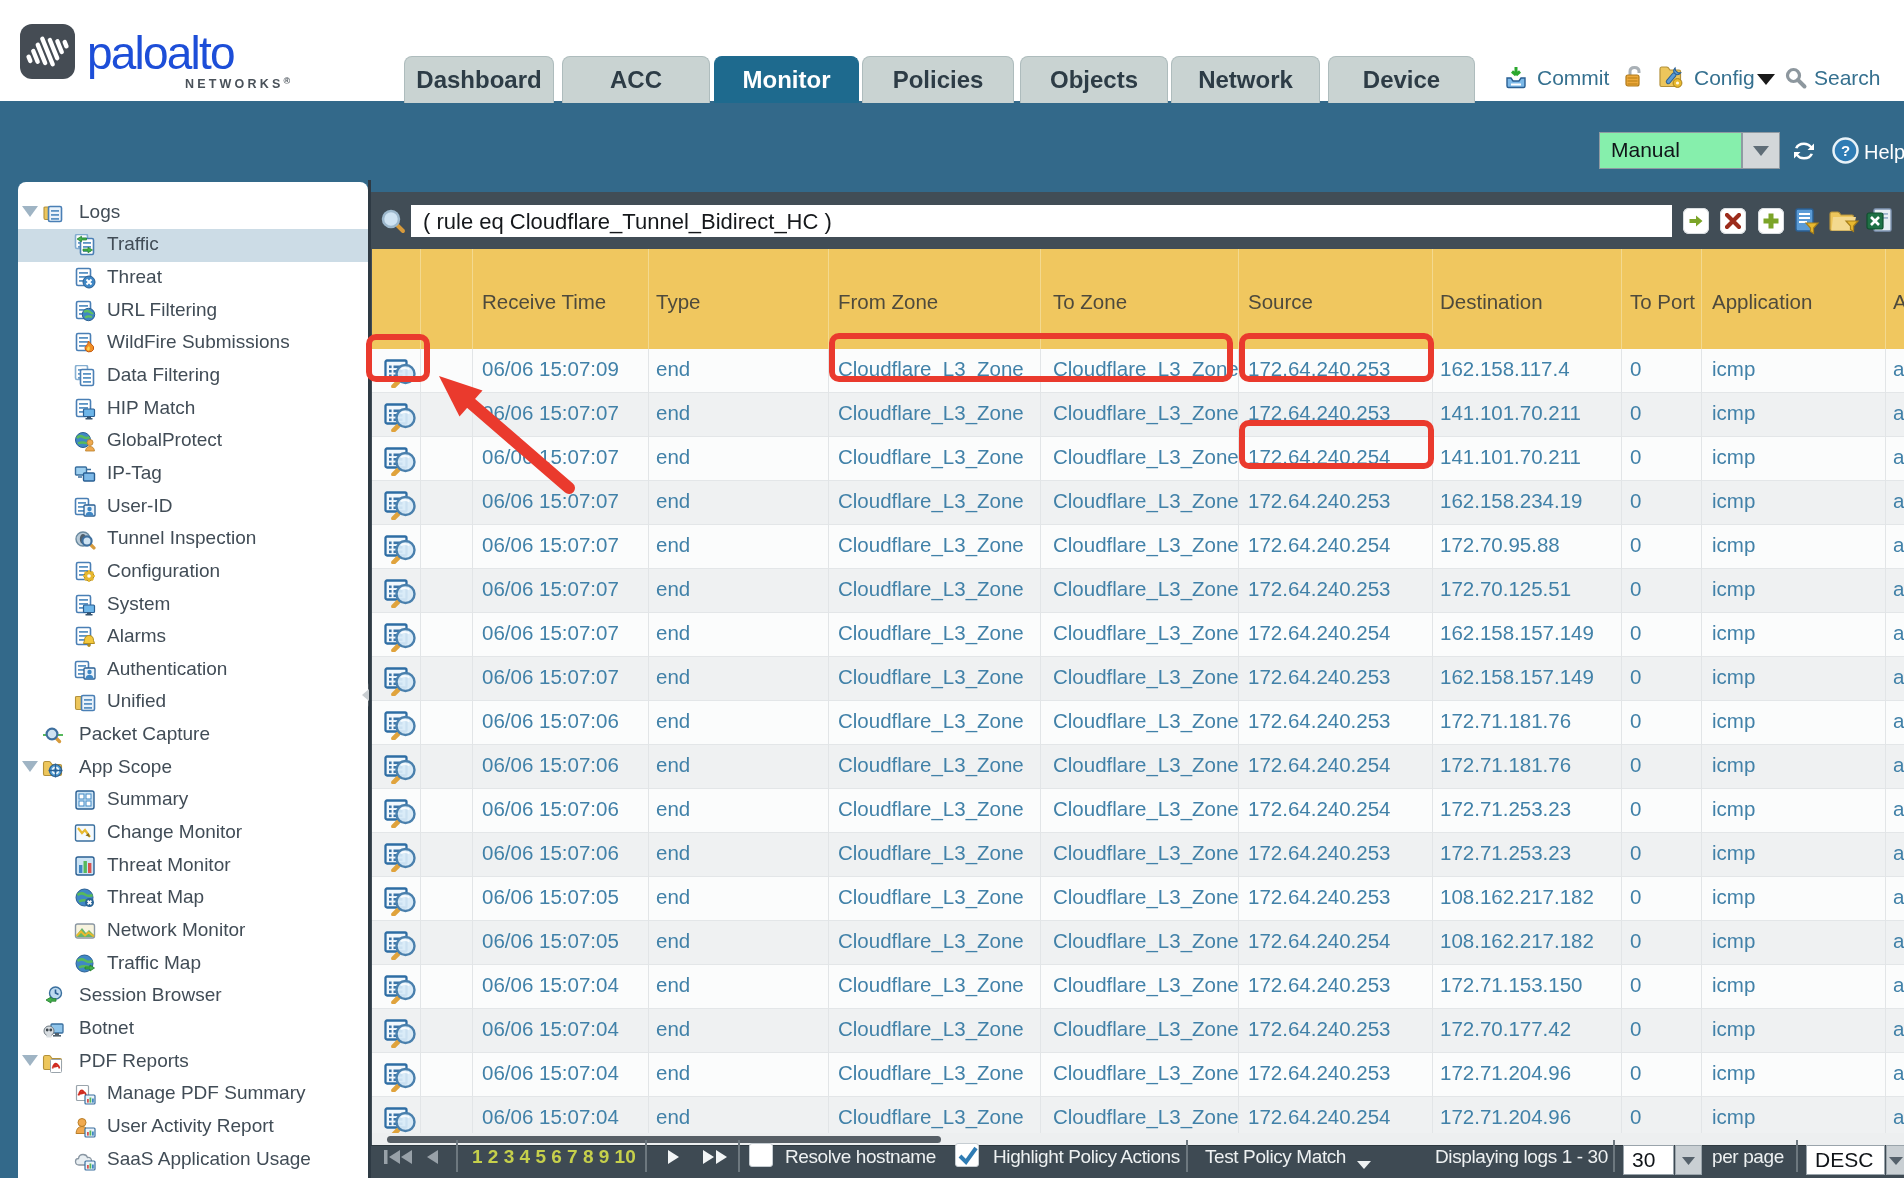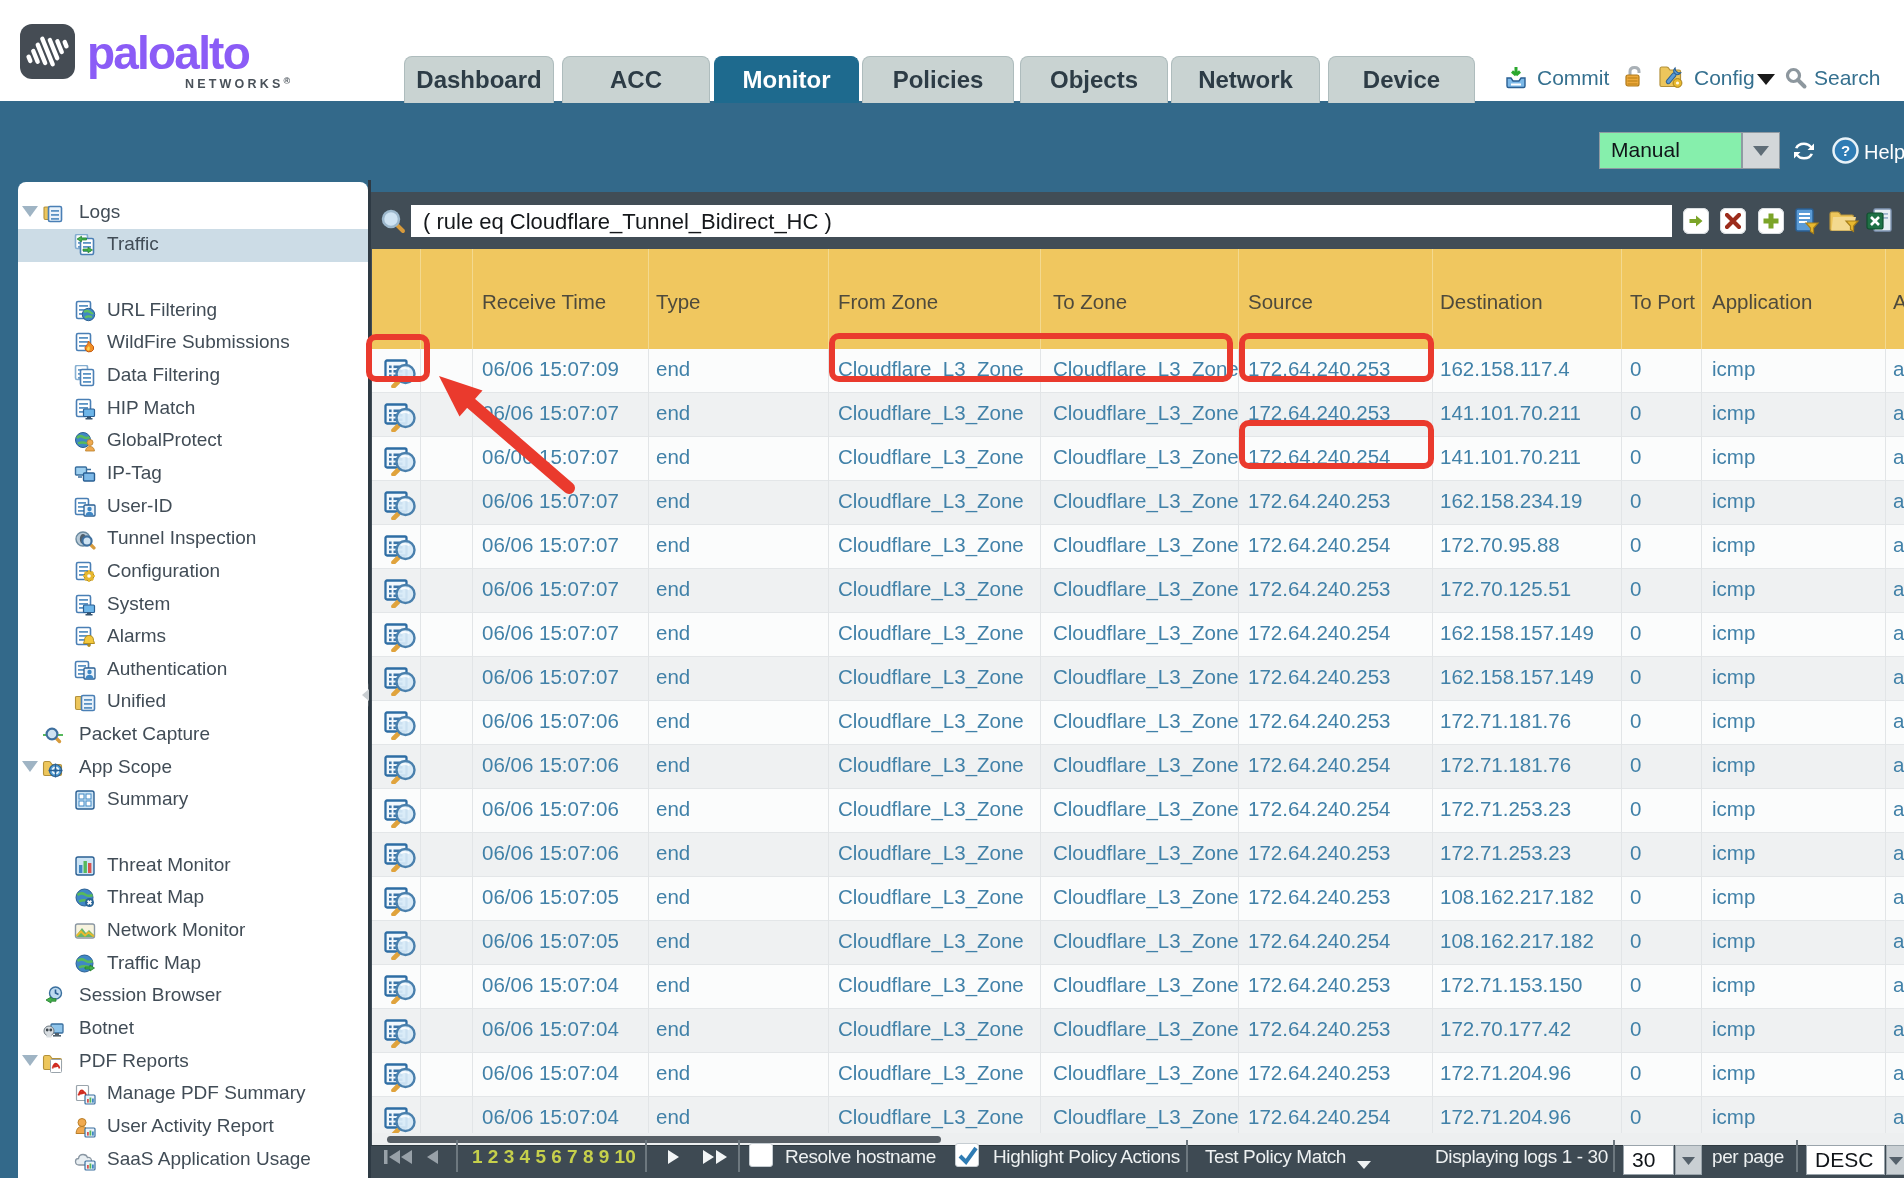--- a/index.html
+++ b/index.html
@@ -32,21 +32,21 @@
         <g transform="translate(27.5,27.5) rotate(-22)">
           <rect x="-21.7" y="-4.5" width="4.4" height="9" rx="2.2" fill="#fff"></rect>
           <rect x="-15.2" y="-8.0" width="4.4" height="16" rx="2.2" fill="#fff"></rect>
           <rect x="-8.7" y="-12.0" width="4.4" height="24" rx="2.2" fill="#fff"></rect>
           <rect x="-2.2" y="-16.0" width="4.4" height="32" rx="2.2" fill="#fff"></rect>
           <rect x="4.3" y="-12.0" width="4.4" height="24" rx="2.2" fill="#fff"></rect>
           <rect x="10.8" y="-8.0" width="4.4" height="16" rx="2.2" fill="#fff"></rect>
           <rect x="17.3" y="-4.5" width="4.4" height="9" rx="2.2" fill="#fff"></rect>
         </g>
       </svg>
-  <span style="position:absolute;left:87px;top:26px;font-size:46px;letter-spacing:-1.8px;color:#8b5cf6;font-weight:700">paloalto</span>
+  <span style="position:absolute;left:87px;top:26px;font-size:46px;letter-spacing:-1.8px;color:#1d4ed8;font-weight:400">paloalto</span>
   <span style="position:absolute;left:185px;top:76px;font-size:12.5px;letter-spacing:3.2px;color:#4a525a;font-weight:bold">NETWORKS<span style="font-size:9px;vertical-align:4px">®</span></span>
 </div>
 
 <div id="band">
   <div style="position:absolute;left:1599px;top:31px;width:143px;height:37px;background:#86efac;border:1px solid #8f9aa2">
     <span style="position:absolute;left:11px;top:5px;font-size:21px;color:#101418">Manual</span>
       </div>
   <div style="position:absolute;left:1742px;top:31px;width:38px;height:37px;background:#d3d7d9;border:1px solid #8f9aa2">
     <svg width="36" height="34" viewBox="0 0 36 34">
           <path d="M10 13 L18 23 L26 13 Z" fill="#5f6d77"></path>
@@ -130,20 +130,31 @@
             </g>
             <g transform="translate(0,-1)">
               <path d="M8 3.2 L12.5 6 L8 8.8 L8 7 L3 7 L3 5 L8 5 Z" fill="#45b14e" stroke="#21812a" stroke-width="0.7" transform="rotate(180 7.75 6)"></path>
             </g>
             <g transform="translate(9,12)">
               <path d="M5 1.2 L9.5 4 L5 6.8 L5 5 L0 5 L0 3 L5 3 Z" fill="#45b14e" stroke="#21812a" stroke-width="0.7"></path>
             </g>
           </svg></span>
         <span class="tlbl" style="left:89px">Traffic</span>
       </div>
+<div class="trow" style="top:80.0px">
+        <span class="ticn" style="left:56px"><svg width="22" height="22" viewBox="0 0 22 22">
+            <rect x="2.5" y="1.5" width="14" height="17" rx="1.5" fill="#ffffff" stroke="#4a7fb5" stroke-width="1.6"></rect>
+            <rect x="5" y="5" width="9" height="1.8" fill="#5b93c4"></rect>
+            <rect x="5" y="9" width="9" height="1.8" fill="#5b93c4"></rect>
+            <rect x="5" y="13" width="9" height="1.8" fill="#5b93c4"></rect>
+            <circle cx="15" cy="15" r="6" fill="#3f87c5" stroke="#2a5f93" stroke-width="1"></circle>
+            <path d="M12.5 12.5 L17.5 17.5 M17.5 12.5 L12.5 17.5" stroke="#fff" stroke-width="2"></path>
+          </svg></span>
+        <span class="tlbl" style="left:89px">Threat</span>
+      </div>
 <div class="trow" style="top:112.6px">
         <span class="ticn" style="left:56px"><svg width="22" height="22" viewBox="0 0 22 22">
             <rect x="2.5" y="1.5" width="14" height="17" rx="1.5" fill="#ffffff" stroke="#4a7fb5" stroke-width="1.6"></rect>
             <rect x="5" y="5" width="9" height="1.8" fill="#5b93c4"></rect>
             <rect x="5" y="9" width="9" height="1.8" fill="#5b93c4"></rect>
             <rect x="5" y="13" width="9" height="1.8" fill="#5b93c4"></rect>
             <circle cx="14.5" cy="14.5" r="6.2" fill="#3f87c5" stroke="#2a5f93" stroke-width="1"></circle>
             <path d="M10 12 Q13 10 16 12 Q18 14 19 13" stroke="#5fc063" stroke-width="2.4" fill="none"></path>
             <path d="M11 17.5 Q14 15.5 18 17" stroke="#5fc063" stroke-width="2.2" fill="none"></path>
           </svg></span>
@@ -311,20 +322,28 @@
       </div>
 <div class="trow" style="top:602.4px">
         <span class="ticn" style="left:56px"><svg width="22" height="22" viewBox="0 0 22 22">
             <rect x="2" y="2" width="18" height="18" rx="2" fill="#cde4f5" stroke="#2a5f93" stroke-width="1.4"></rect>
             <rect x="5" y="5" width="5" height="5" fill="#fff" stroke="#3f87c5" stroke-width="1"></rect>
             <rect x="5" y="12" width="5" height="5" fill="#fff" stroke="#3f87c5" stroke-width="1"></rect>
             <rect x="12" y="5" width="5" height="5" fill="#fff" stroke="#3f87c5" stroke-width="1"></rect>
             <rect x="12" y="12" width="5" height="5" fill="#fff" stroke="#3f87c5" stroke-width="1"></rect>
           </svg></span>
         <span class="tlbl" style="left:89px">Summary</span>
+      </div>
+<div class="trow" style="top:635.1px">
+        <span class="ticn" style="left:56px"><svg width="22" height="22" viewBox="0 0 22 22">
+            <rect x="1.5" y="3" width="19" height="16" rx="1.5" fill="#f5fafe" stroke="#3a6f9e" stroke-width="1.4"></rect>
+            <path d="M4 6 L8 11 L11 8 L16 15" stroke="#e8b92f" stroke-width="2.2" fill="none"></path>
+            <path d="M16 15 L11.5 13.5 L14.5 11 Z" fill="#8a6d1d"></path>
+          </svg></span>
+        <span class="tlbl" style="left:89px">Change Monitor</span>
       </div>
 <div class="trow" style="top:667.7px">
         <span class="ticn" style="left:56px"><svg width="22" height="22" viewBox="0 0 22 22">
             <rect x="2" y="2" width="18" height="18" rx="2" fill="#cde4f5" stroke="#2a5f93" stroke-width="1.4"></rect>
             <rect x="5" y="10" width="3.4" height="8" fill="#3f87c5"></rect>
             <rect x="9.5" y="6" width="3.4" height="12" fill="#57b95c"></rect>
             <rect x="14" y="8" width="3.4" height="10" fill="#d9534f"></rect>
           </svg></span>
         <span class="tlbl" style="left:89px">Threat Monitor</span>
       </div>

